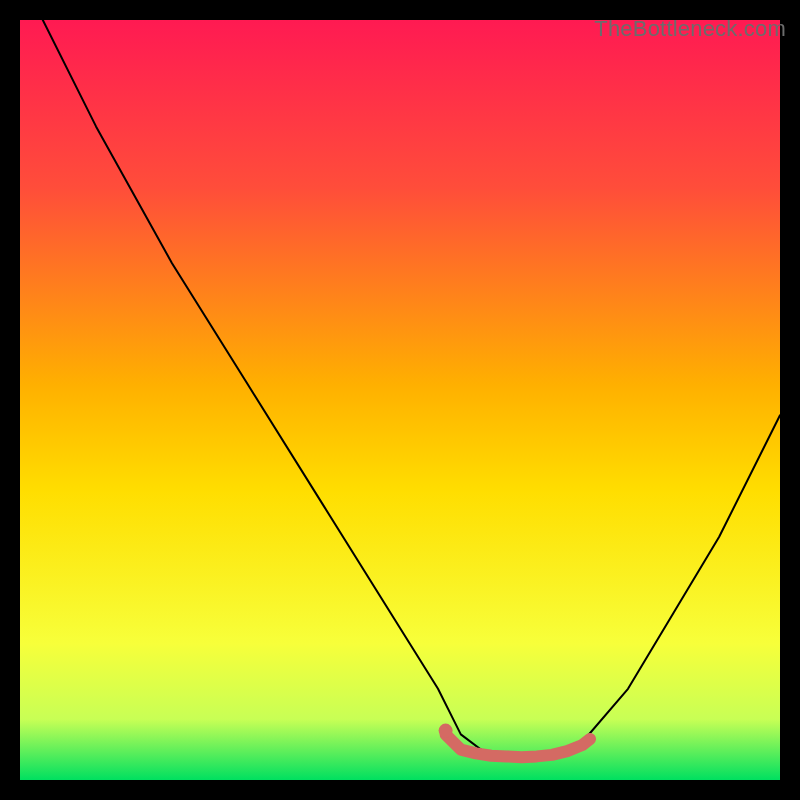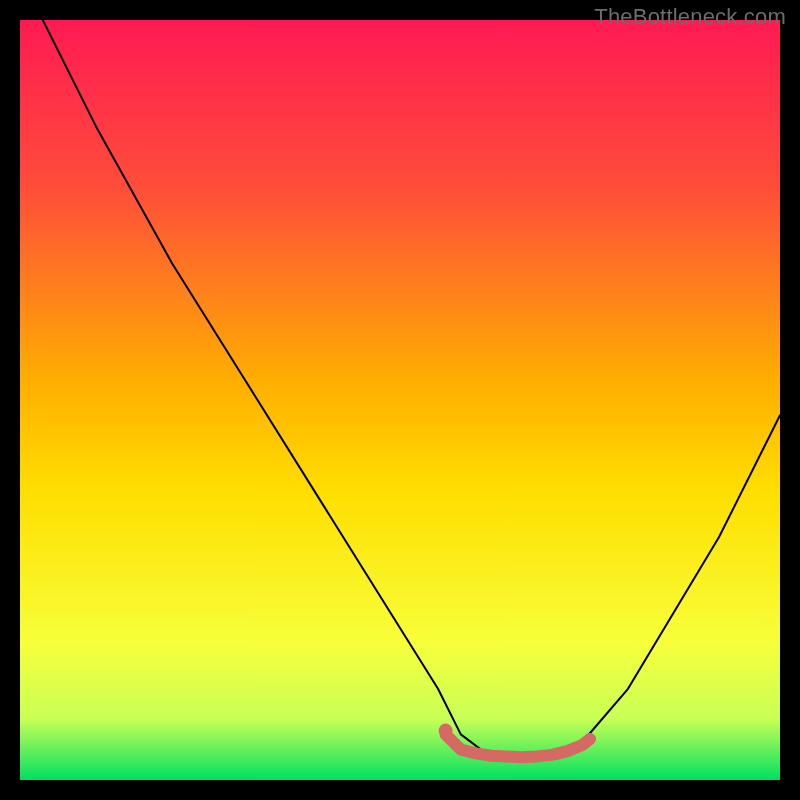--- a/index.html
+++ b/index.html
@@ -19,21 +19,21 @@
   }
   .plot {
     position: absolute;
     left: 20px;
     top: 20px;
     width: 760px;
     height: 760px;
   }
   .watermark {
     position: absolute;
-    top: 4px;
+    top: 16px;
     right: 14px;
     color: #6c6c6c;
     font-size: 22px;
     font-weight: 400;
     letter-spacing: 0.2px;
     z-index: 5;
   }
 </style>
 </head>
 <body>

